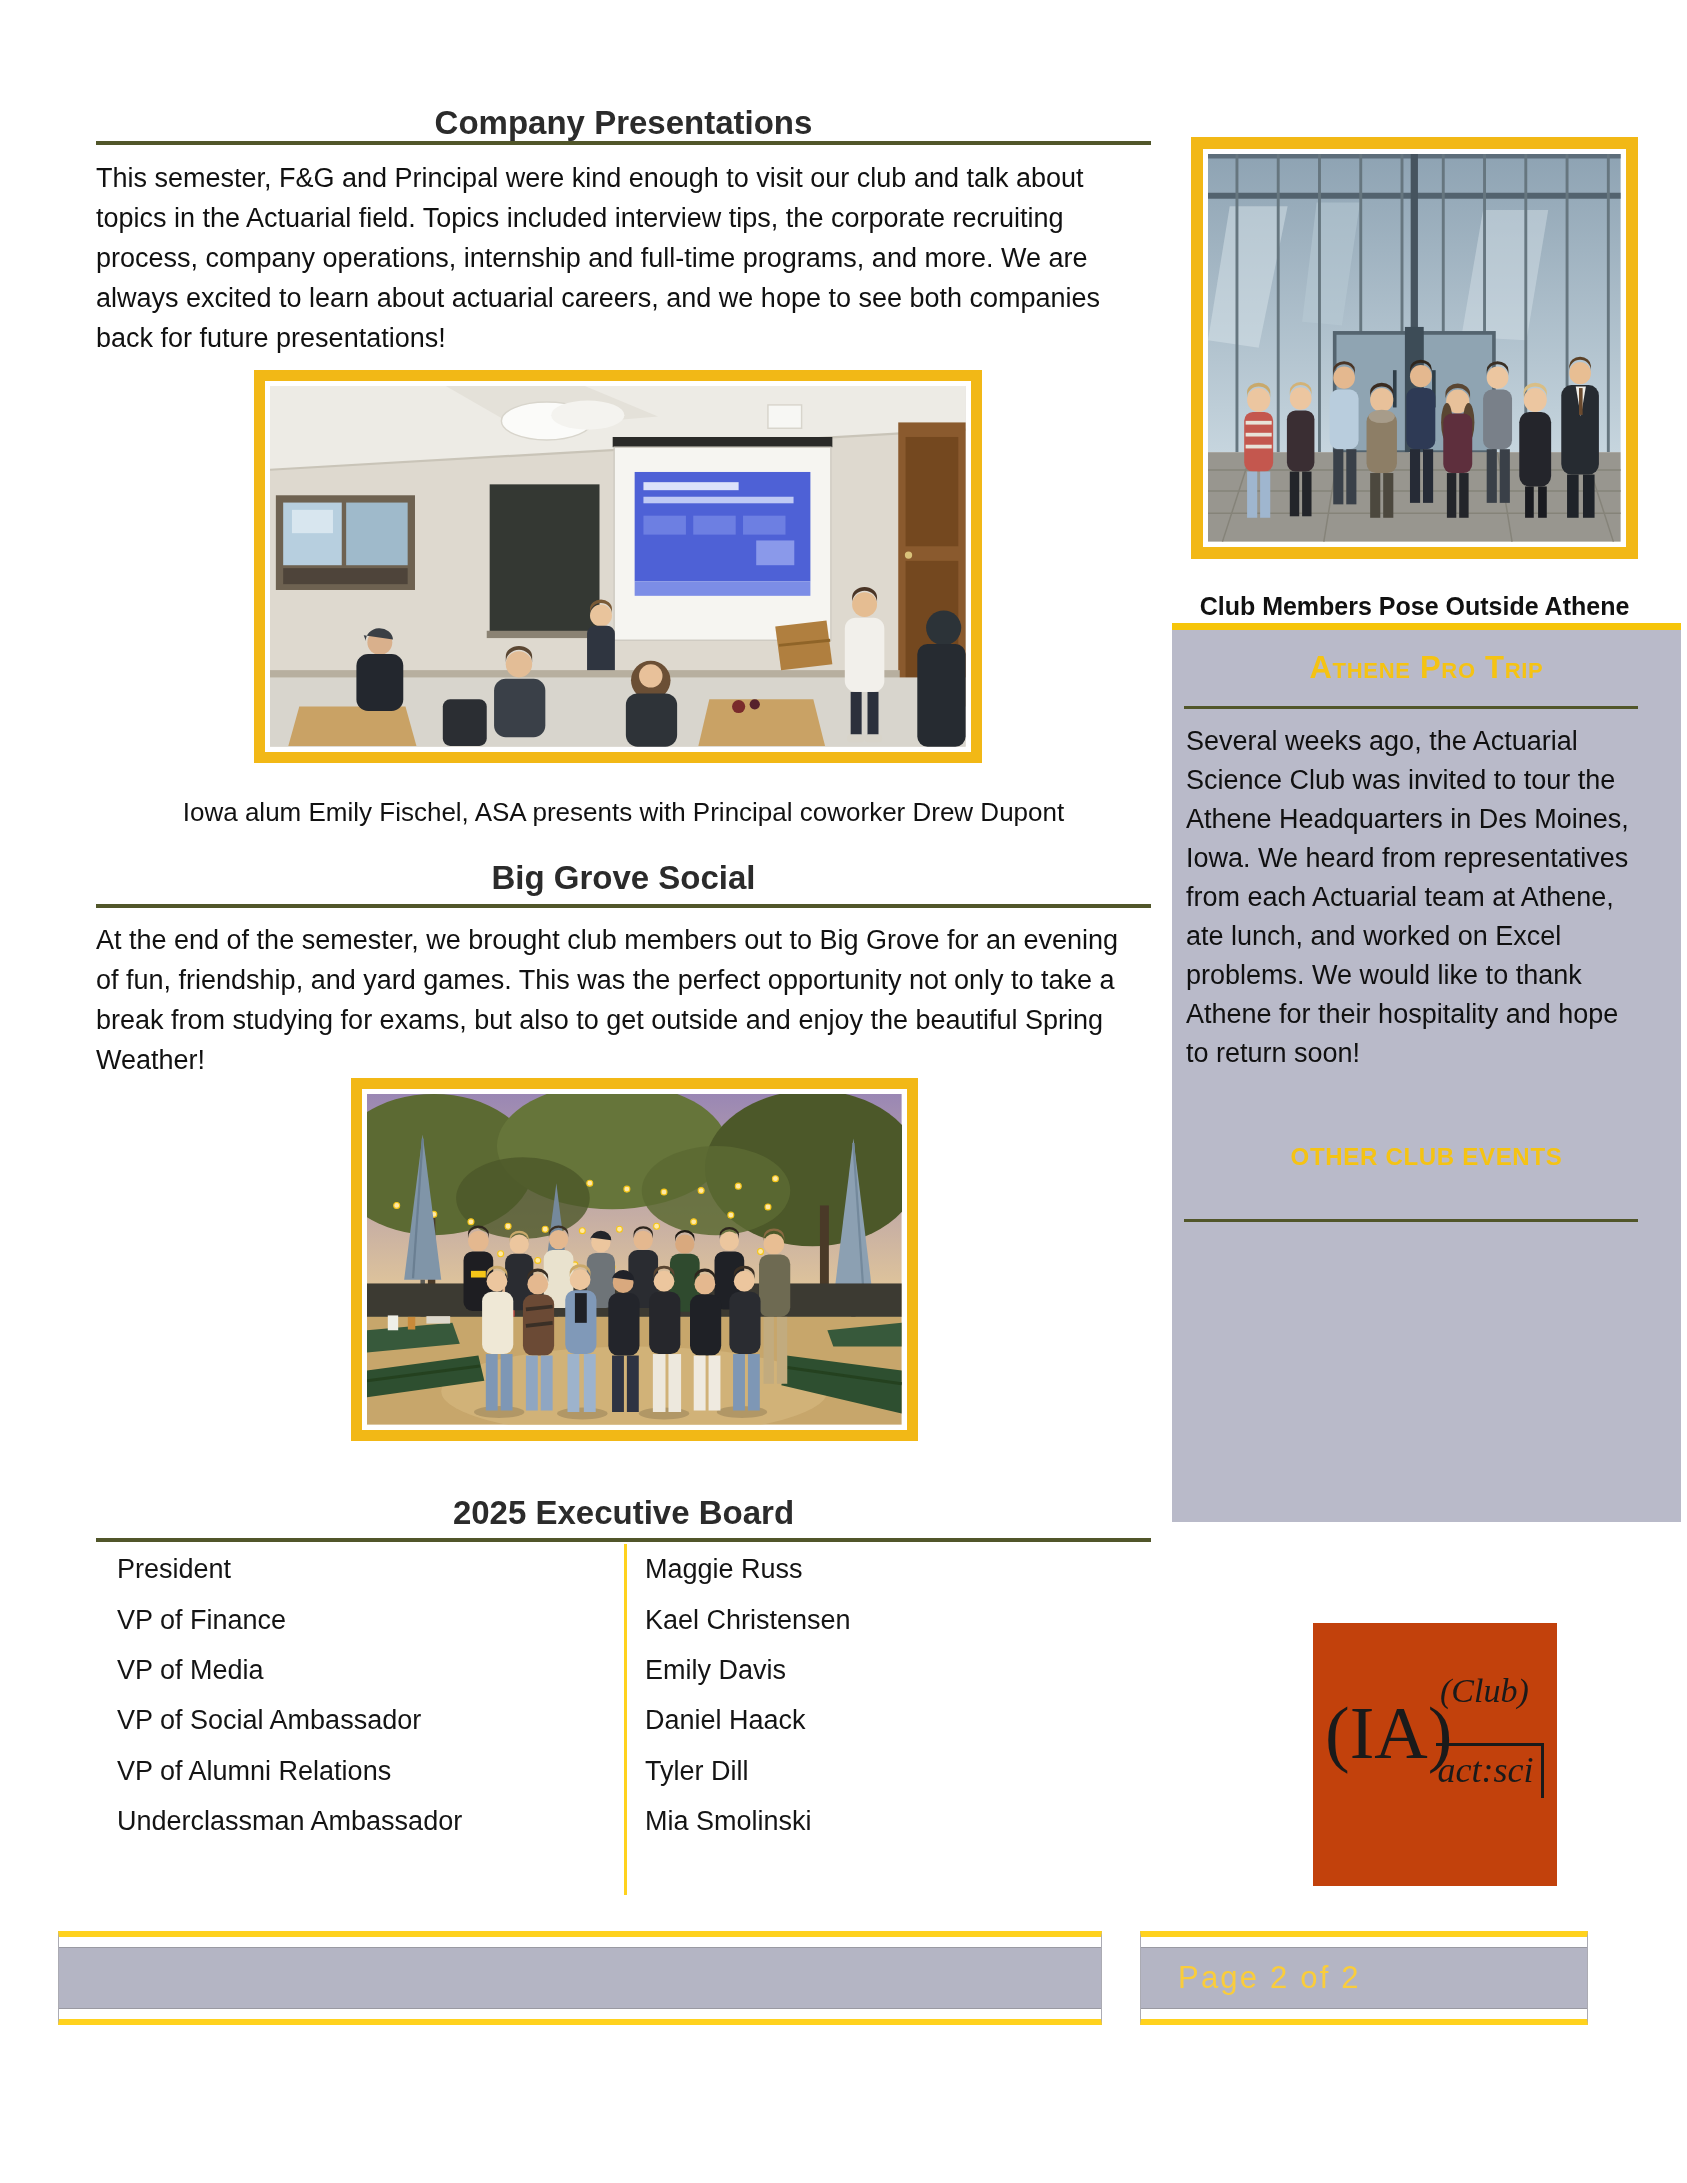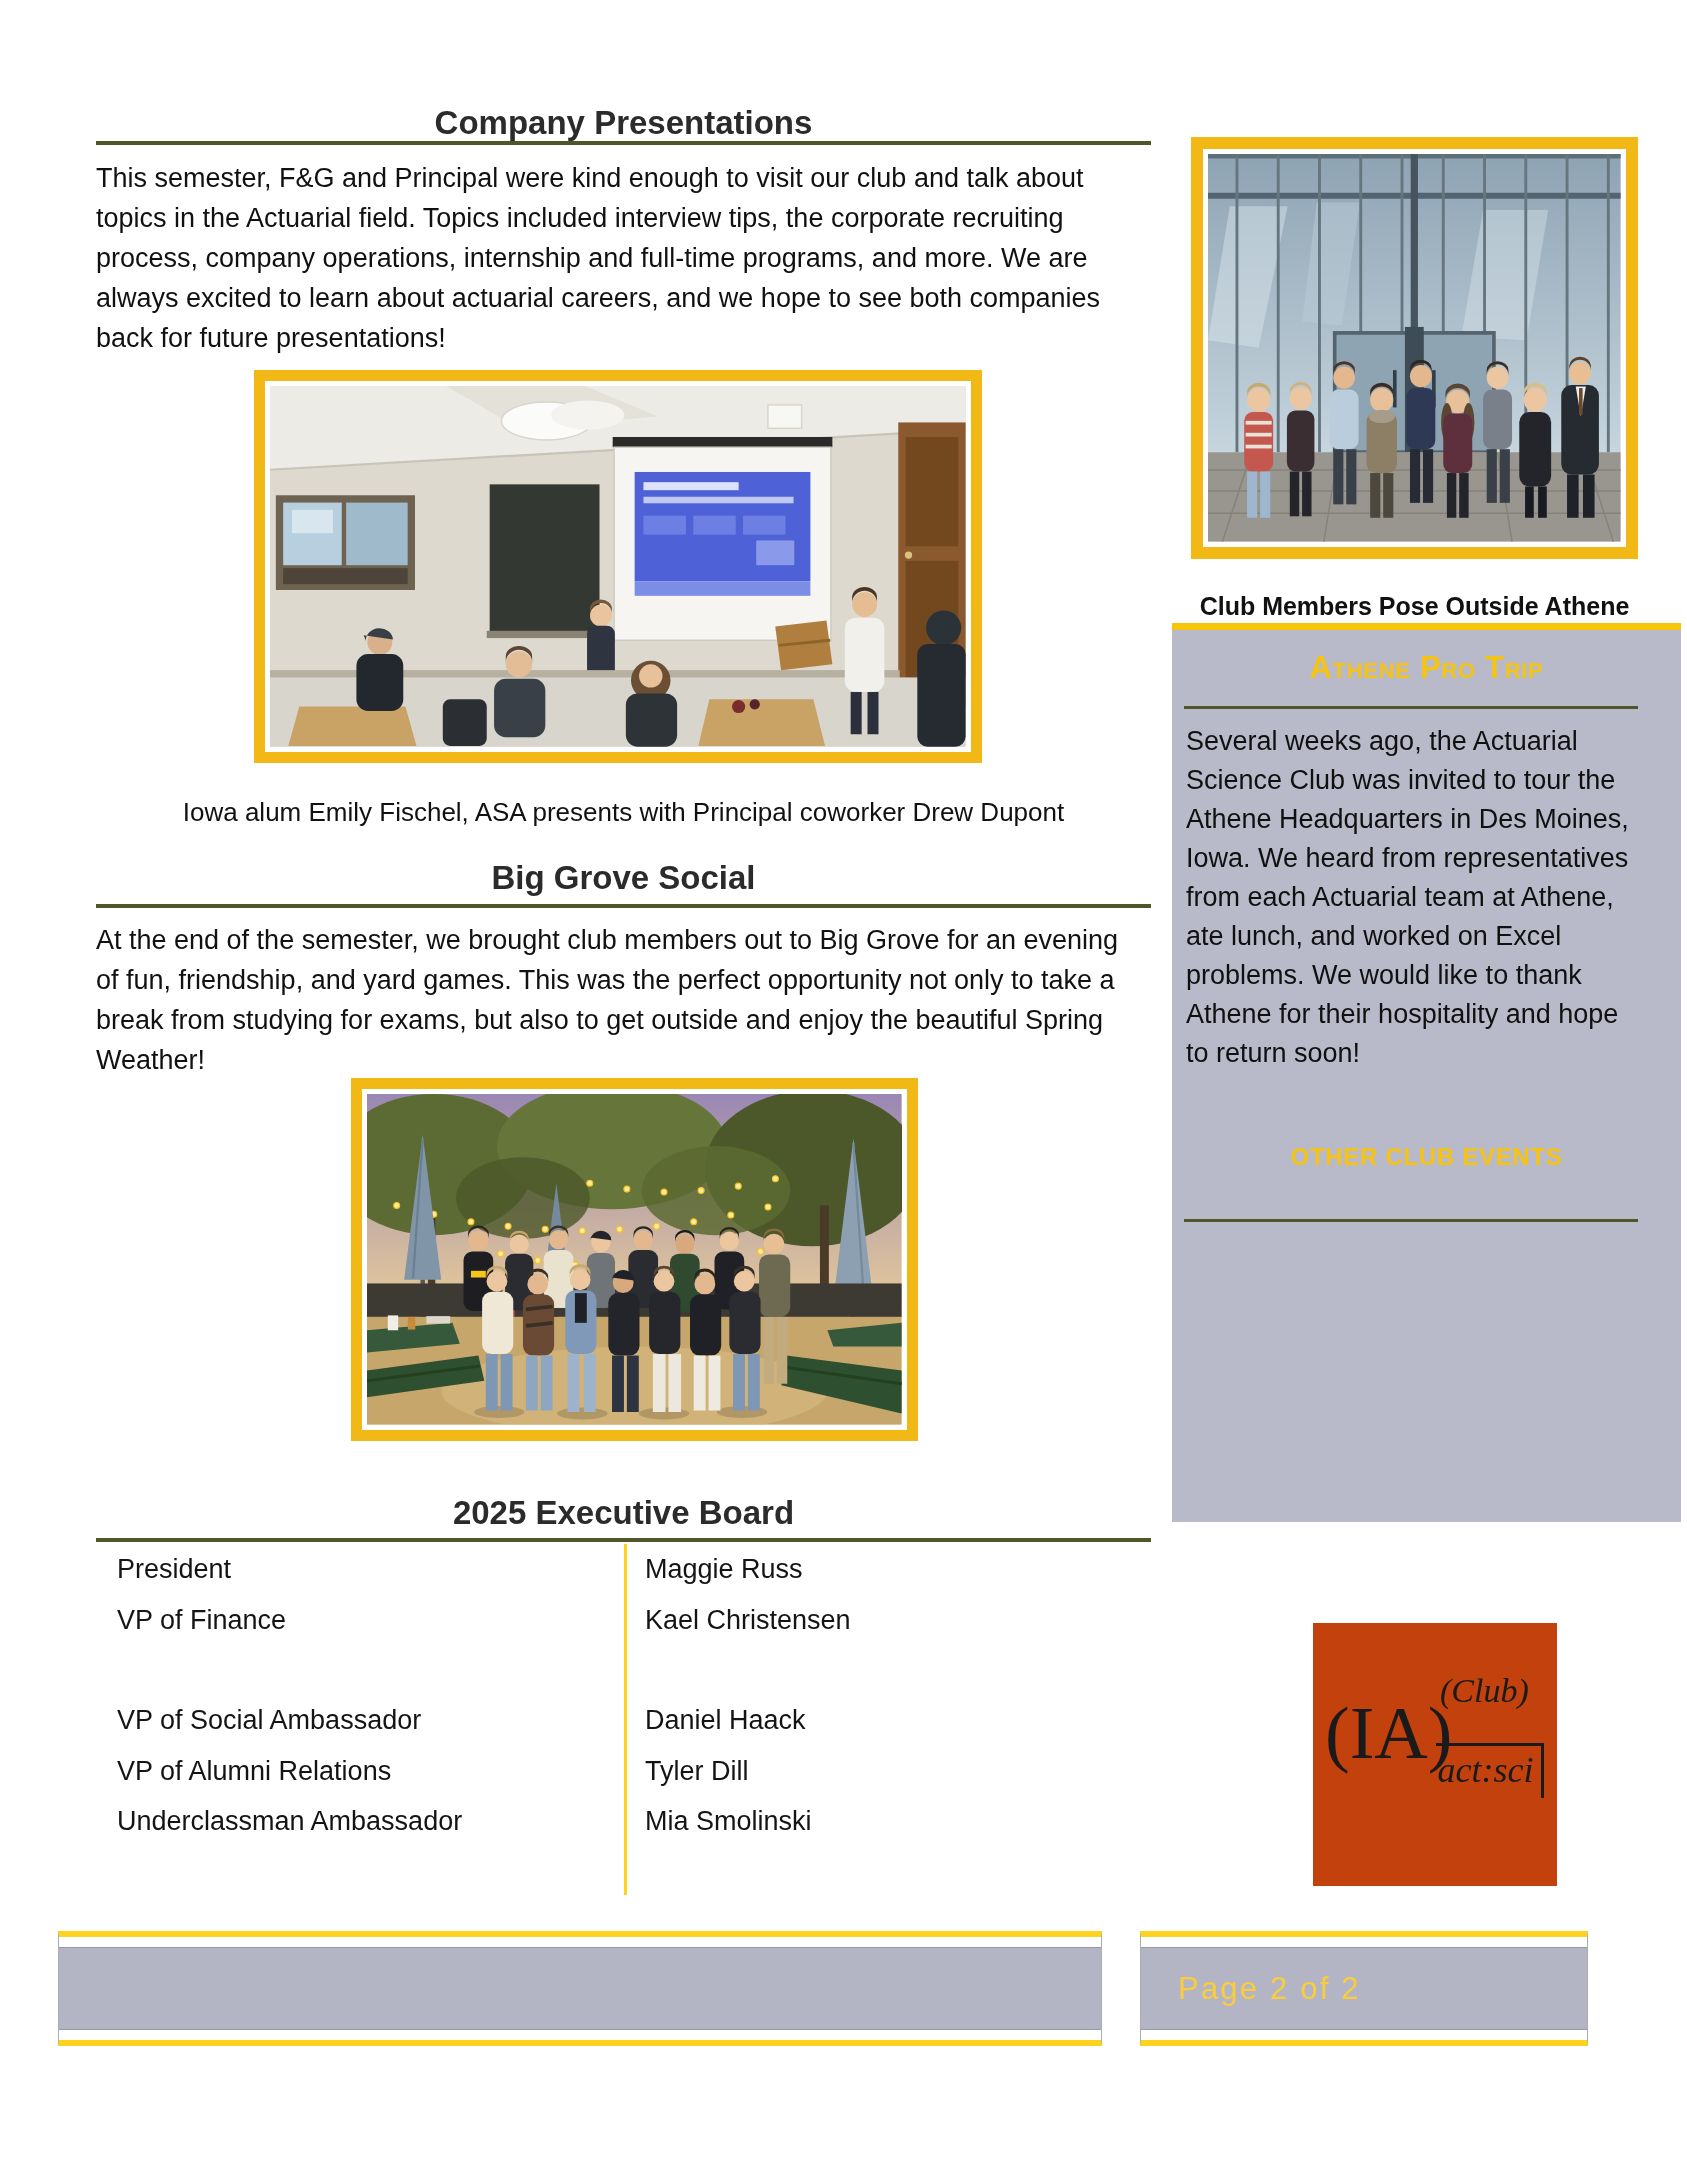--- a/index.html
+++ b/index.html
@@ -44,21 +44,21 @@
   #club-logo{position:absolute;left:1313px;top:1623px;width:244px;height:263px;background:#c2410c;}
   #logo-ia{position:absolute;left:12px;top:68px;font-family:"Liberation Serif","DejaVu Serif",serif;
            font-size:74px;color:#1a1a1a;}
   #logo-club{position:absolute;left:127px;top:49px;font-family:"Liberation Serif","DejaVu Serif",serif;
            font-style:italic;font-size:34px;color:#1a1a1a;}
   #logo-actsci{position:absolute;left:123px;top:120px;font-family:"Liberation Serif","DejaVu Serif",serif;
            font-style:italic;font-size:36px;color:#1a1a1a;
            border-top:3px solid #1a1a1a;border-right:3px solid #1a1a1a;padding:3px 7.4px 7.4px 1.5px;}
 
   
-  .footer-block{position:absolute;top:1931px;height:115px;box-sizing:border-box;background:#ffffff;
+  .footer-block{position:absolute;top:1931px;height:94px;box-sizing:border-box;background:#ffffff;
                 border-top:6px solid #FFD21E;border-bottom:6px solid #FFD21E;
                 border-left:0.7px solid #ABABB3;border-right:0.7px solid #ABABB3;padding-left:28px;}
   .footer-gray{position:absolute;left:0;right:0;top:10.4px;bottom:10.4px;background:#B4B5C4;
                border-top:0.7px solid #9a9aa2;border-bottom:0.7px solid #9a9aa2;}
   #footer-left{left:58px;width:1044px;}
   #footer-right{left:1140px;width:448px;}
   #page-number{position:absolute;left:37px;top:0;height:100%;display:flex;align-items:center;
                font-size:31px;letter-spacing:2.2px;color:#FACD3B;}
 </style>
 </head>
@@ -290,20 +290,24 @@
   <div id="exec-board">
     <div id="exec-divider"></div>
     <div class="exec-row" style="top:10.4px;">
       <span class="exec-pos">President</span>
       <span class="exec-name">Maggie Russ</span>
     </div>
     <div class="exec-row" style="top:61px;">
       <span class="exec-pos">VP of Finance</span>
       <span class="exec-name">Kael Christensen</span>
     </div>
+    <div class="exec-row" style="top:111px;">
+      <span class="exec-pos">VP of Media</span>
+      <span class="exec-name">Emily Davis</span>
+    </div>
     <div class="exec-row" style="top:161px;">
       <span class="exec-pos">VP of Social Ambassador</span>
       <span class="exec-name">Daniel Haack</span>
     </div>
     <div class="exec-row" style="top:212px;">
       <span class="exec-pos">VP of Alumni Relations</span>
       <span class="exec-name">Tyler Dill</span>
     </div>
     <div class="exec-row" style="top:262px;">
       <span class="exec-pos">Underclassman Ambassador</span>

